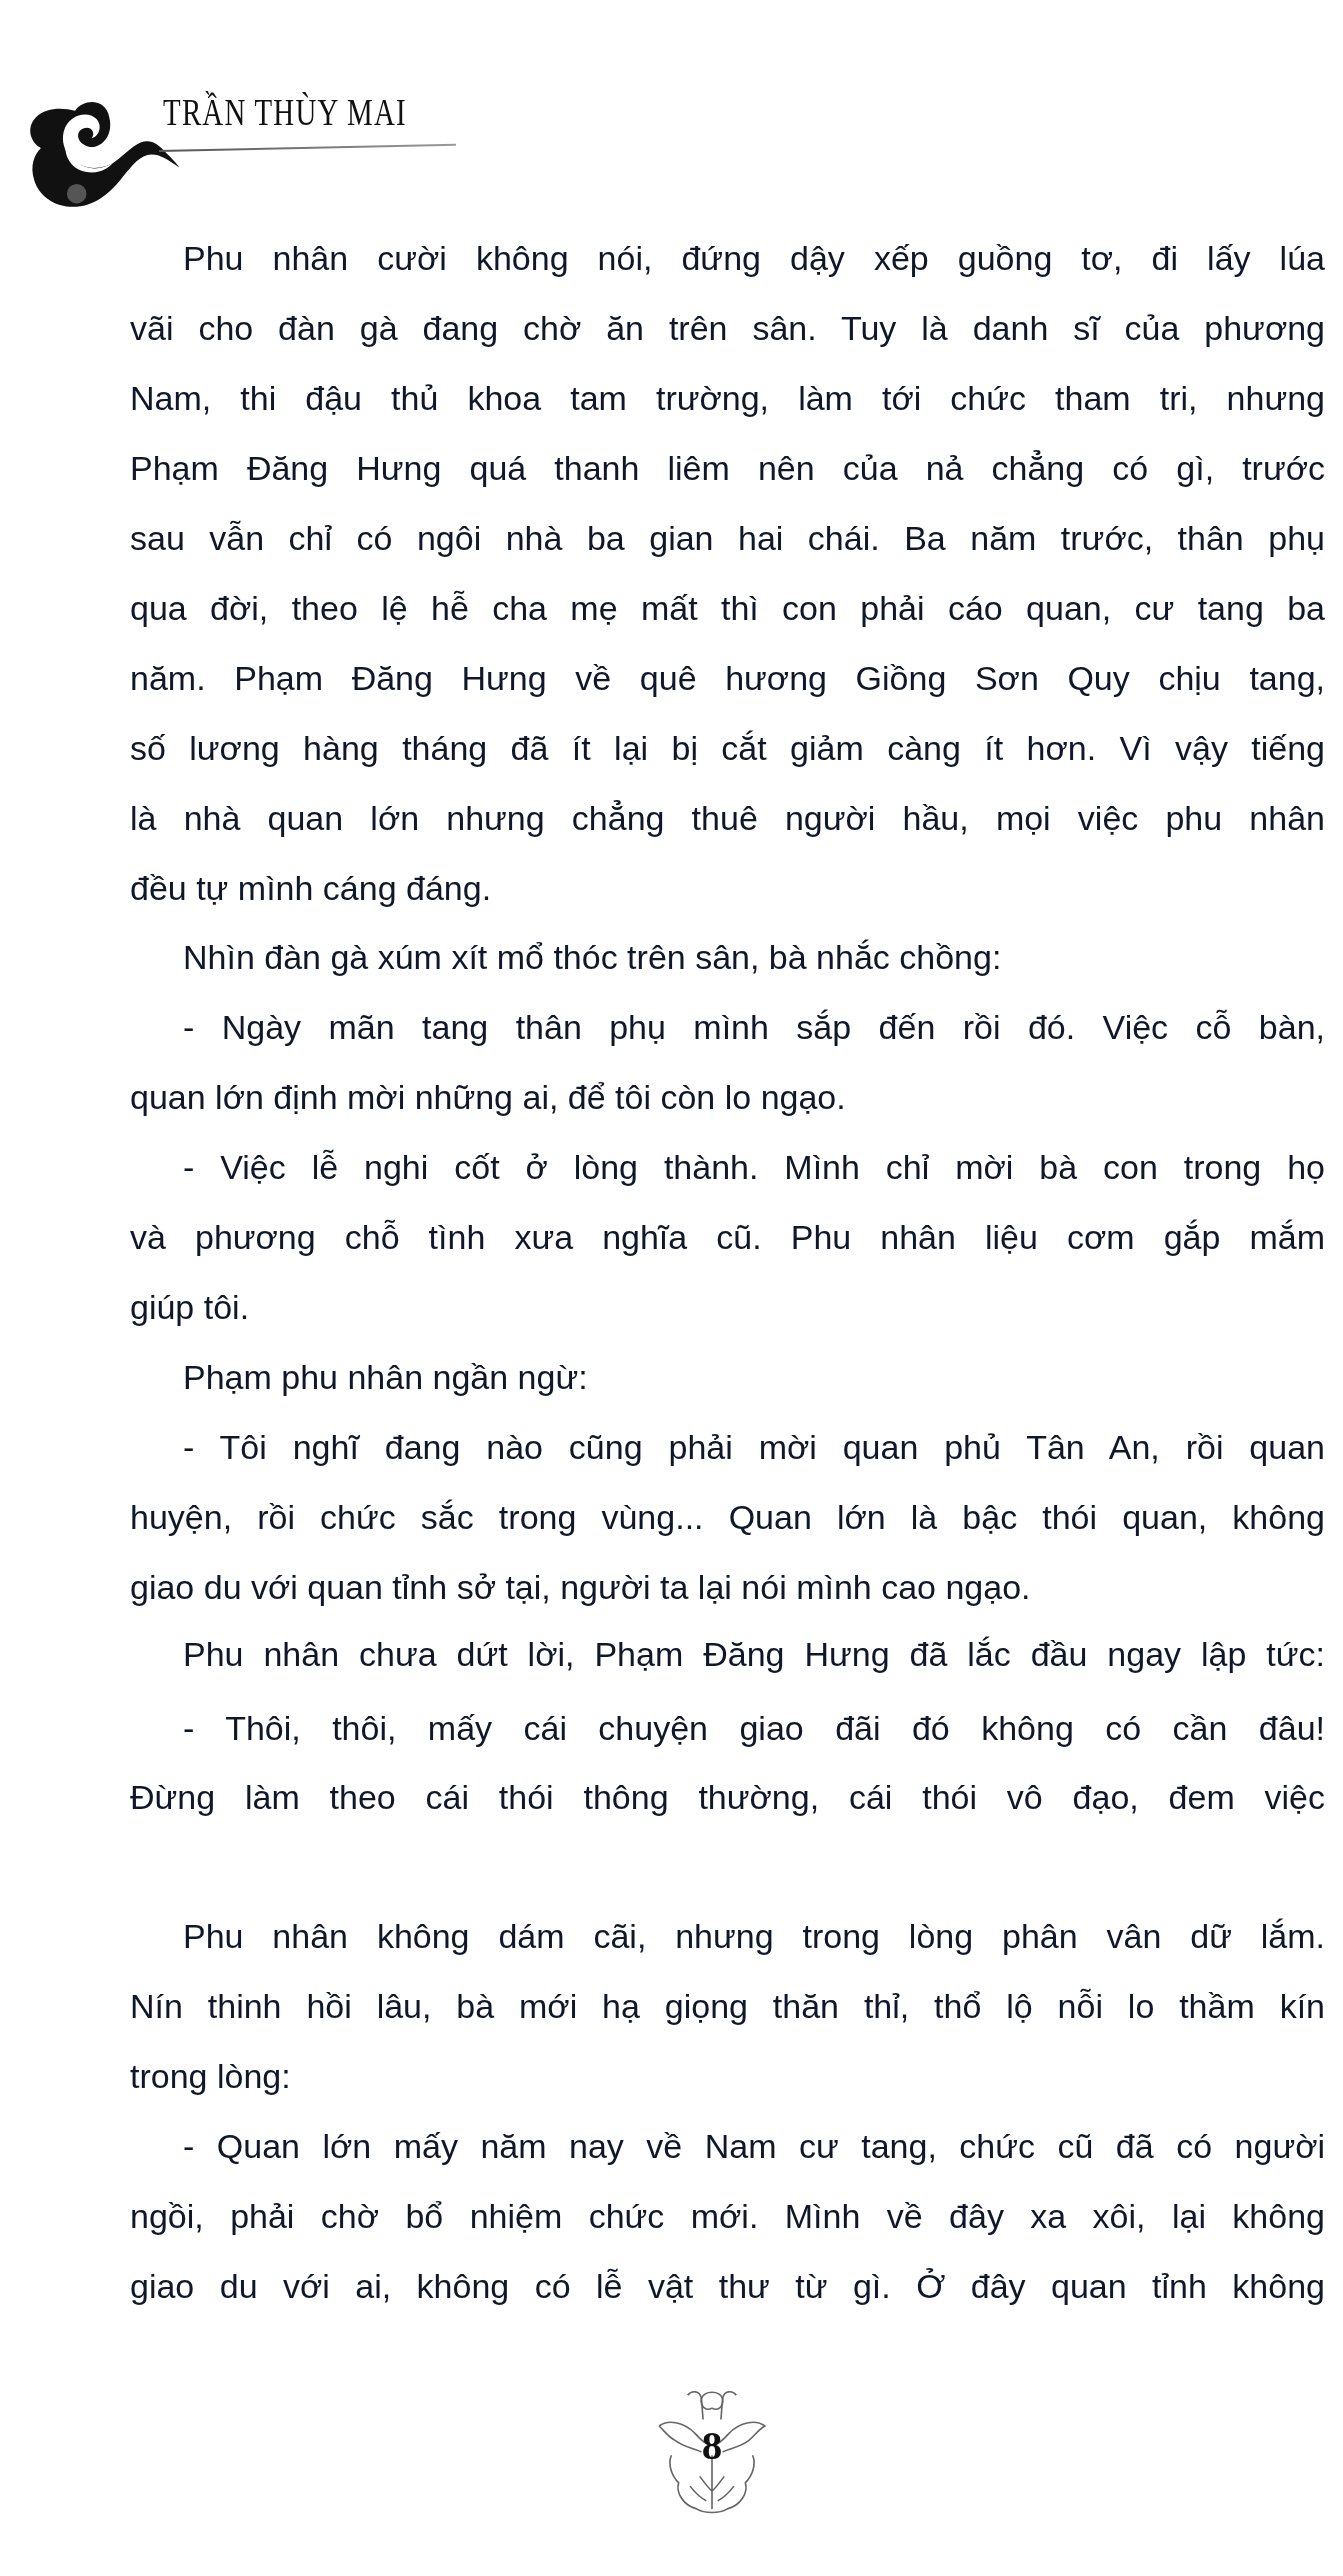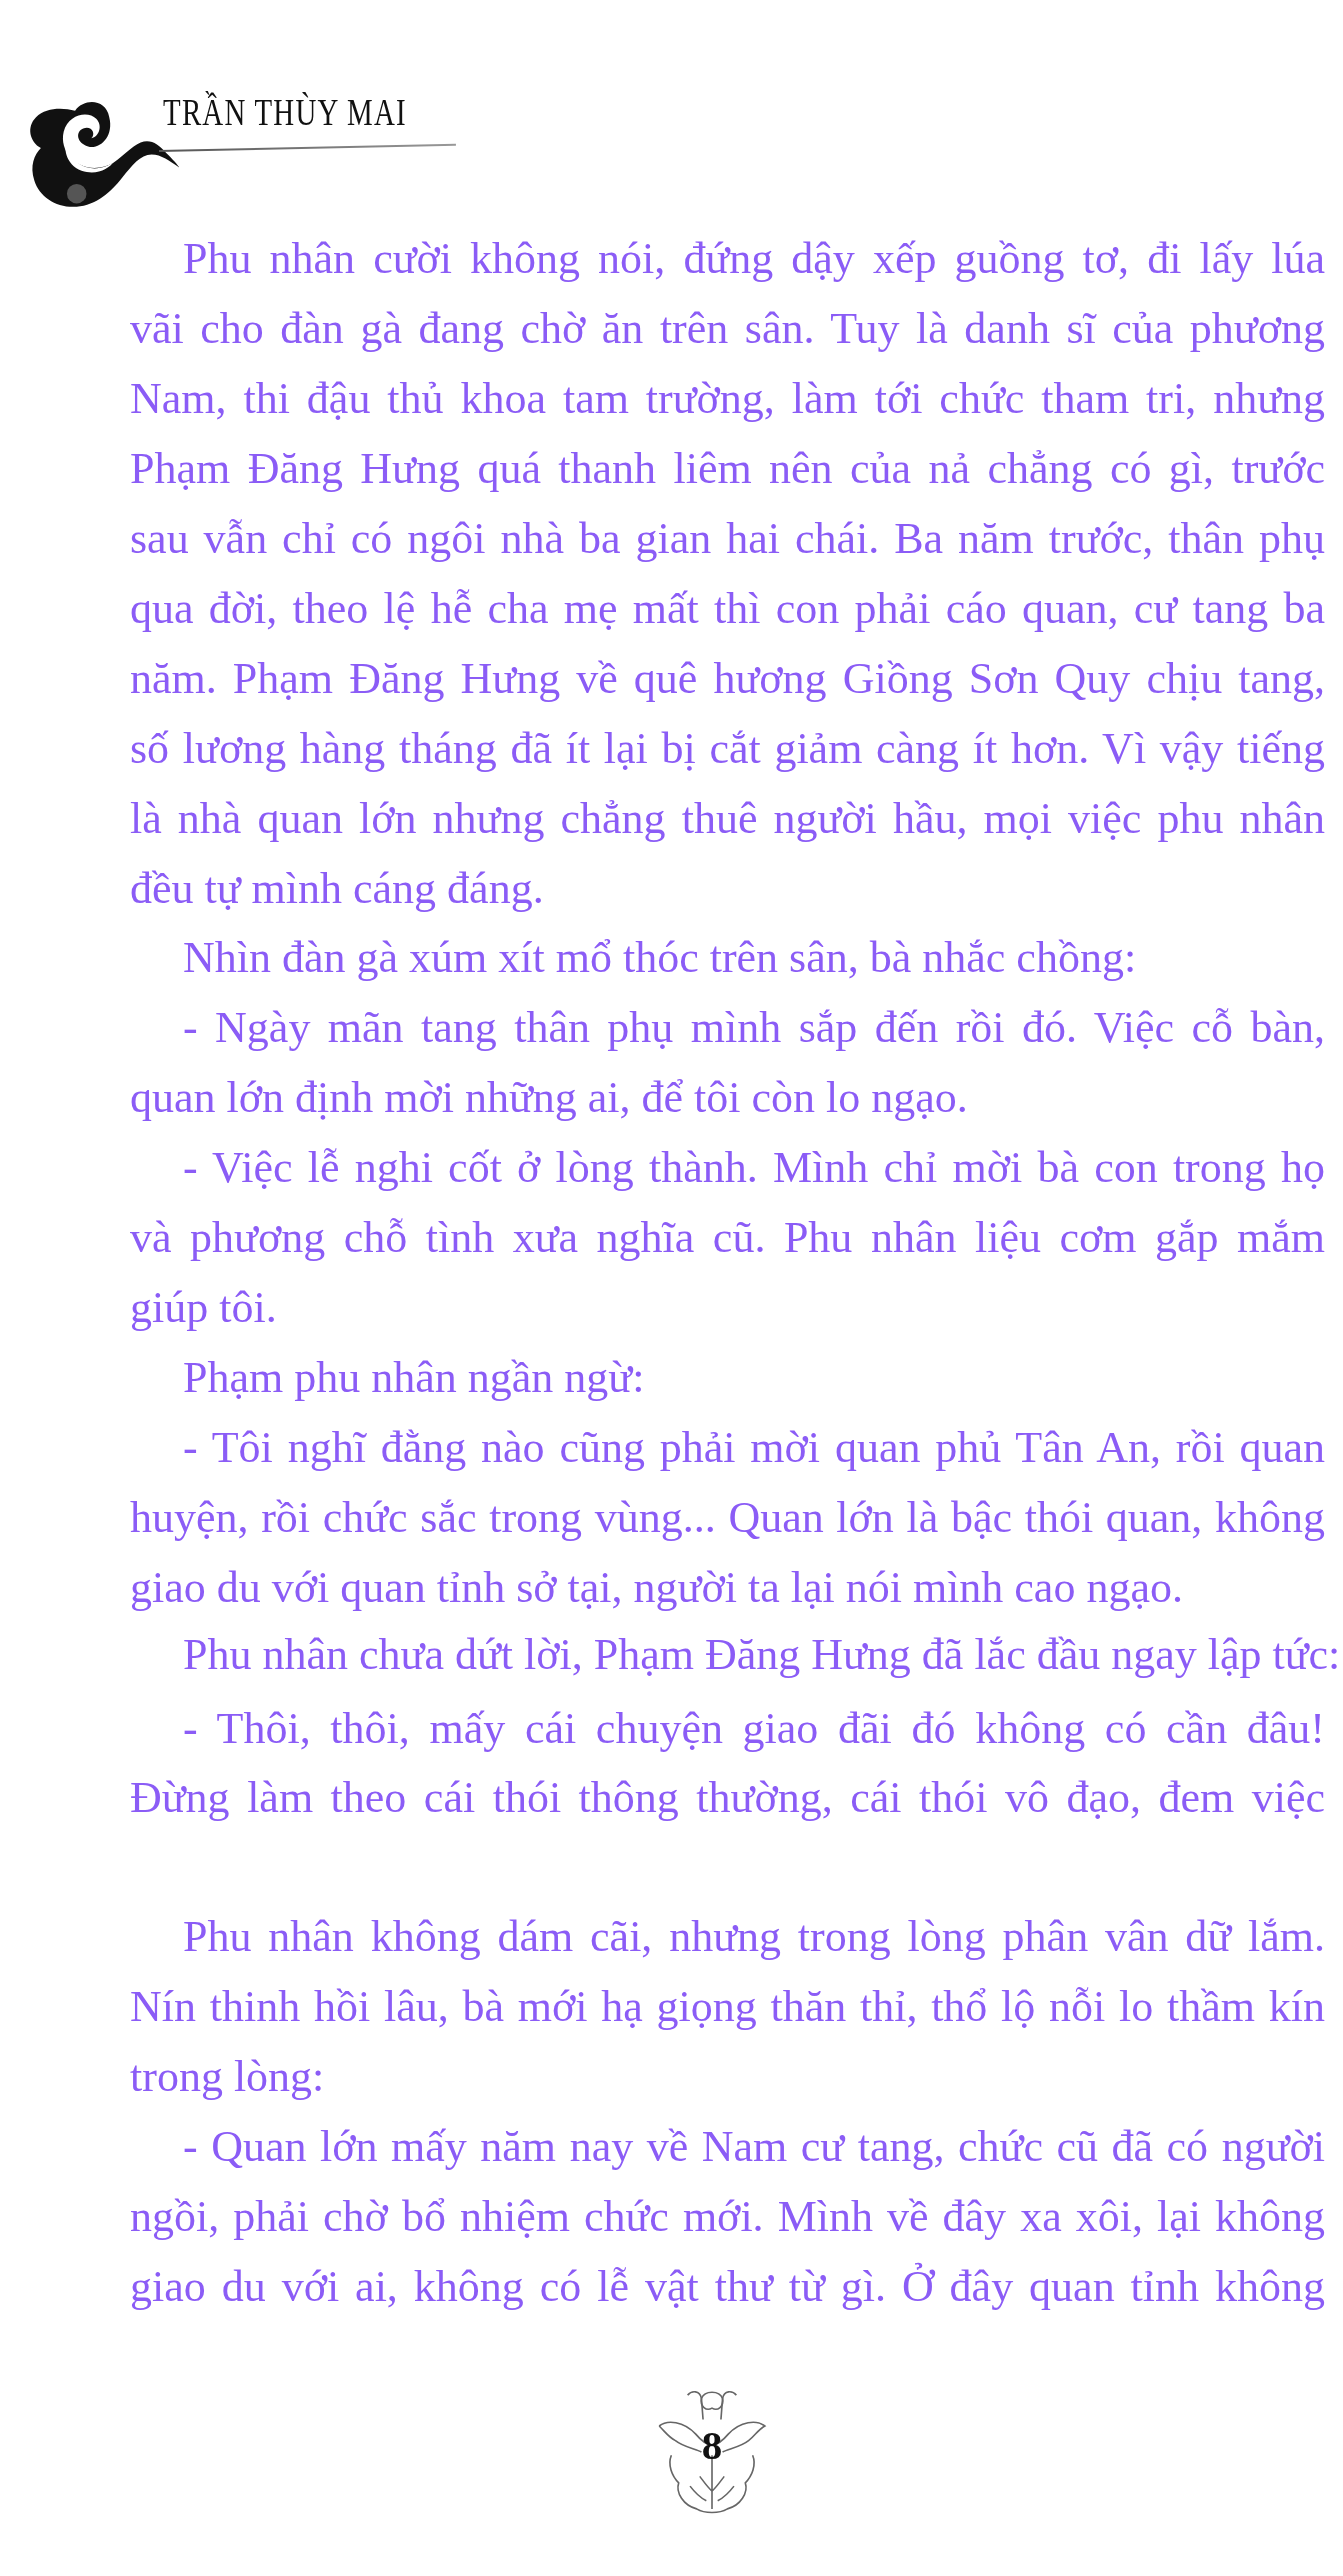--- a/index.html
+++ b/index.html
@@ -15,22 +15,22 @@
   .head-rule {
     position: absolute; left: 159px; top: 150px; width: 297px; height: 2.4px;
     background: linear-gradient(to right, #555, #999);
     transform: rotate(-1.2deg); transform-origin: left center;
   }
   .cloud-logo { position: absolute; left: 18px; top: 96px; width: 163px; height: 118px; }
 
   .page-body { position: absolute; left: 0; top: 0; width: 1343px; height: 2439px; }
   .line {
     position: absolute; left: 130px; width: 1195px;
-    font-family: Liberation Serif, serif;
-    font-size: 44px; line-height: 49px; color: #8b5cf6;
+    font-family: Liberation Sans, sans-serif;
+    font-size: 34px; line-height: 49px; color: #0f172a;
     white-space: nowrap; text-align: justify; text-align-last: justify;
     overflow: visible;
   }
   .line.indent { left: 183px; width: 1142px; }
   .line.last { text-align-last: left; }
 
   .folio {
     position: absolute; left: 651px; top: 2387px; width: 122px; height: 130px;
   }
   .folio-num {
@@ -61,21 +61,21 @@
   <div class="line" style="top:724px">số lương hàng tháng đã ít lại bị cắt giảm càng ít hơn. Vì vậy tiếng</div>
   <div class="line" style="top:794px">là nhà quan lớn nhưng chẳng thuê người hầu, mọi việc phu nhân</div>
   <div class="line last" style="top:864px">đều tự mình cáng đáng.</div>
   <div class="line indent last" style="top:933px">Nhìn đàn gà xúm xít mổ thóc trên sân, bà nhắc chồng:</div>
   <div class="line indent" style="top:1003px">- Ngày mãn tang thân phụ mình sắp đến rồi đó. Việc cỗ bàn,</div>
   <div class="line last" style="top:1073px">quan lớn định mời những ai, để tôi còn lo ngạo.</div>
   <div class="line indent" style="top:1143px">- Việc lễ nghi cốt ở lòng thành. Mình chỉ mời bà con trong họ</div>
   <div class="line" style="top:1213px">và phương chỗ tình xưa nghĩa cũ. Phu nhân liệu cơm gắp mắm</div>
   <div class="line last" style="top:1283px">giúp tôi.</div>
   <div class="line indent last" style="top:1353px">Phạm phu nhân ngần ngừ:</div>
-  <div class="line indent" style="top:1423px">- Tôi nghĩ đằng nào cũng phải mời quan phủ Tân An, rồi quan</div>
+  <div class="line indent" style="top:1423px">- Tôi nghĩ đang nào cũng phải mời quan phủ Tân An, rồi quan</div>
   <div class="line" style="top:1493px">huyện, rồi chức sắc trong vùng... Quan lớn là bậc thói quan, không</div>
   <div class="line last" style="top:1563px">giao du với quan tỉnh sở tại, người ta lại nói mình cao ngạo.</div>
   <div class="line indent" style="top:1630px">Phu nhân chưa dứt lời, Phạm Đăng Hưng đã lắc đầu ngay lập tức:</div>
   <div class="line indent" style="top:1704px">- Thôi, thôi, mấy cái chuyện giao đãi đó không có cần đâu!</div>
   <div class="line" style="top:1773px">Đừng làm theo cái thói thông thường, cái thói vô đạo, đem việc</div>
   <div class="line indent" style="top:1912px">Phu nhân không dám cãi, nhưng trong lòng phân vân dữ lắm.</div>
   <div class="line" style="top:1982px">Nín thinh hồi lâu, bà mới hạ giọng thăn thỉ, thổ lộ nỗi lo thầm kín</div>
   <div class="line indent" style="top:2122px">- Quan lớn mấy năm nay về Nam cư tang, chức cũ đã có người</div>
   <div class="line last" style="top:2052px">trong lòng:</div>
   <div class="line" style="top:2192px">ngồi, phải chờ bổ nhiệm chức mới. Mình về đây xa xôi, lại không</div>

